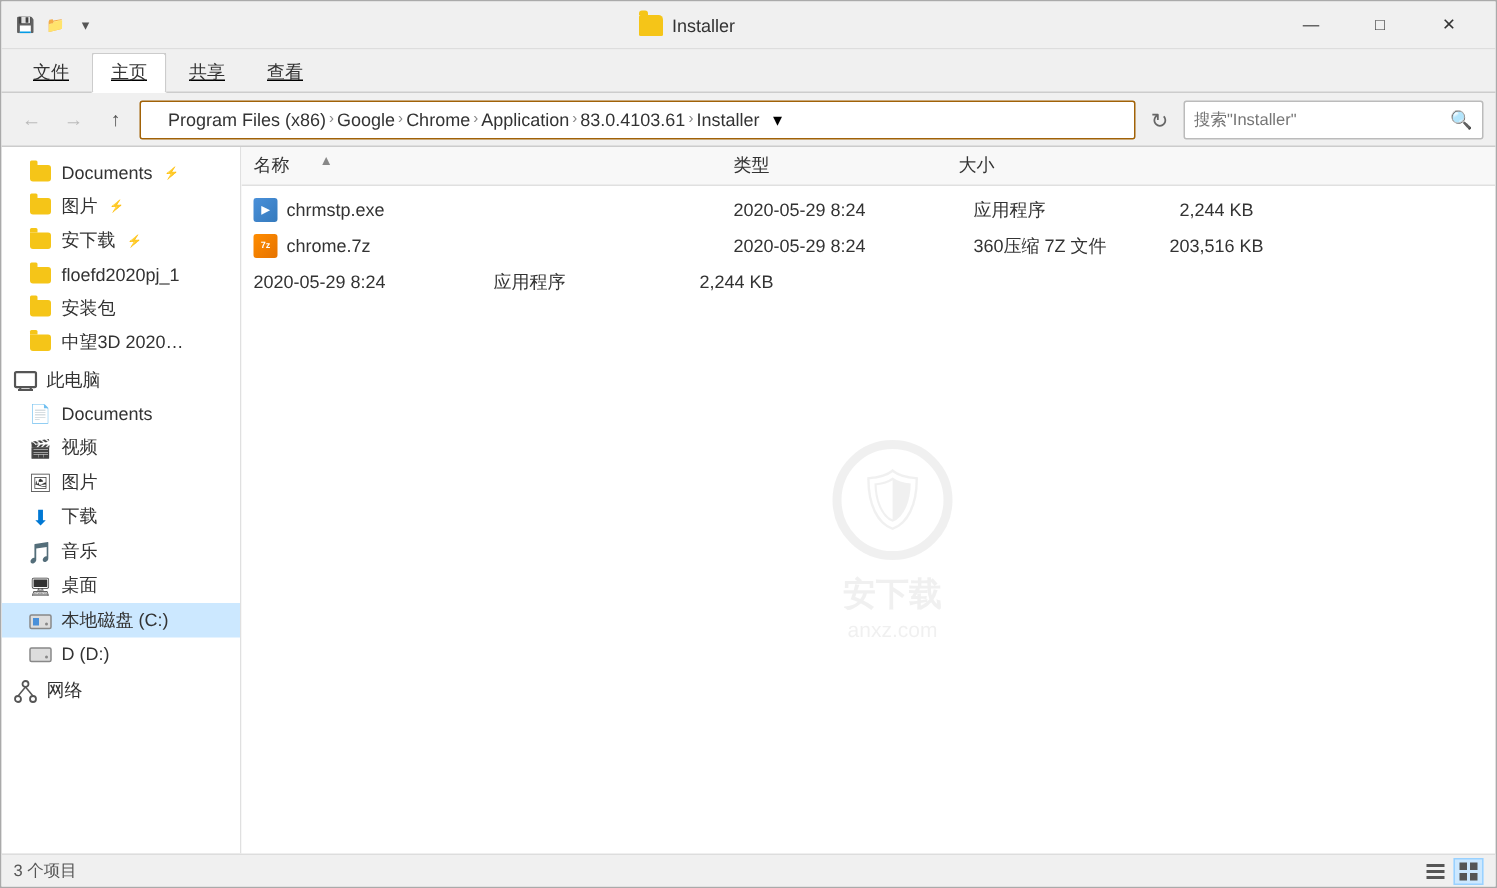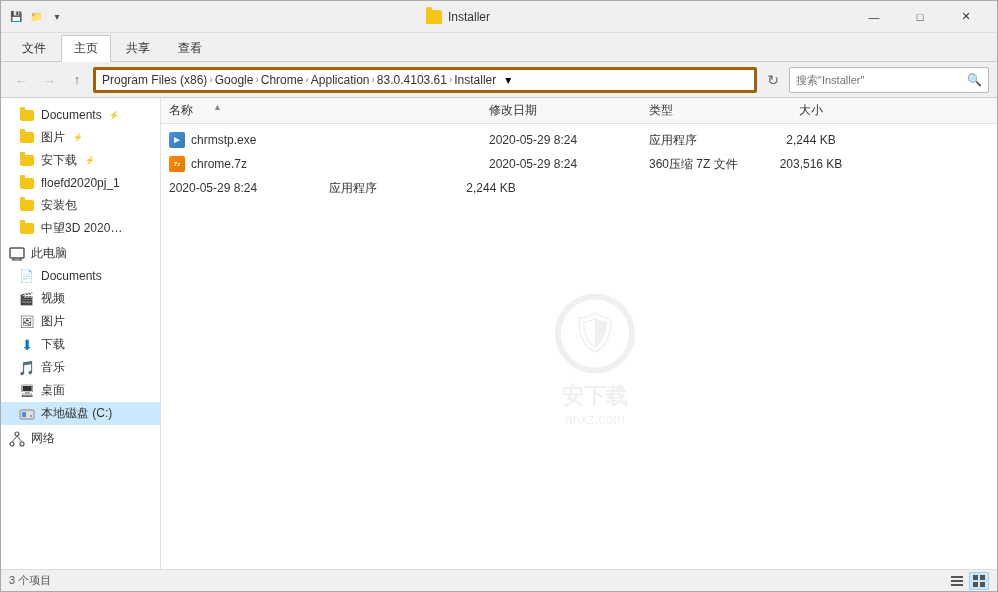--- a/index.html
+++ b/index.html
@@ -94,20 +94,21 @@
       background: #f0f0f0;
       border-bottom: 1px solid #ccc;
       flex-shrink: 0;
     }
     .ribbon-tabs {
       display: flex;
       padding: 0 8px;
       gap: 2px;
       height: 28px;
       align-items: flex-end;
+      text-decoration: underline;
     }
     .ribbon-tab {
       padding: 4px 12px;
       font-size: 12px;
       color: #333;
       cursor: pointer;
       border: 1px solid transparent;
       border-bottom: none;
       background: transparent;
       border-radius: 2px 2px 0 0;
@@ -139,24 +140,24 @@
       cursor: pointer;
       border-radius: 2px;
       color: #555;
       font-size: 13px;
     }
     .nav-btn.disabled { color: #bbb; cursor: default; }
     .breadcrumb-bar {
       flex: 1;
       height: 26px;
       background: #fff;
-      border: 3px solid #a16207;
-      display: flex;
-      align-items: center;
-      padding: 0 6px;
+      border: 1px solid #a16207;
+      display: flex;
+      align-items: center;
+      padding: 0 18px;
       gap: 2px;
       font-size: 12px;
       border-radius: 2px;
     }
     .breadcrumb-item {
       color: #333;
       white-space: nowrap;
     }
     .breadcrumb-sep {
       color: #888;
@@ -547,20 +548,29 @@
         <div class="sidebar-item pinned-item active">
           <div class="sidebar-icon">
             <svg width="16" height="16" viewBox="0 0 16 16">
               <rect x="1" y="4" width="14" height="9" rx="1" fill="#ddd" stroke="#888" stroke-width="1"></rect>
               <rect x="3" y="6" width="4" height="5" rx="0" fill="#4a90d9"></rect>
               <circle cx="12" cy="10" r="1" fill="#888"></circle>
             </svg>
           </div>
           <span>本地磁盘 (C:)</span>
         </div>
+        <div class="sidebar-item pinned-item">
+          <div class="sidebar-icon">
+            <svg width="16" height="16" viewBox="0 0 16 16">
+              <rect x="1" y="4" width="14" height="9" rx="1" fill="#ddd" stroke="#888" stroke-width="1"></rect>
+              <circle cx="12" cy="10" r="1" fill="#888"></circle>
+            </svg>
+          </div>
+          <span>D (D:)</span>
+        </div>
       </div>
 
       <div class="sidebar-section">
         <div class="sidebar-item">
           <div class="sidebar-icon">
             <svg width="16" height="16" viewBox="0 0 16 16">
               <circle cx="8" cy="3" r="2" fill="none" stroke="#555" stroke-width="1.2"></circle>
               <circle cx="3" cy="13" r="2" fill="none" stroke="#555" stroke-width="1.2"></circle>
               <circle cx="13" cy="13" r="2" fill="none" stroke="#555" stroke-width="1.2"></circle>
               <line x1="8" y1="5" x2="3" y2="11" stroke="#555" stroke-width="1"></line>
@@ -571,23 +581,20 @@
         </div>
       </div>
     </div>
 
     <div class="file-pane">
 
       <div class="file-list-header">
         <div class="col-name">
           <span>名称</span>
           <span class="sort-arrow">▲</span>
-        </div>
-        <div class="col-date">
-          <span>修改日期</span>
         </div>
         <div class="col-type">
           <span>类型</span>
         </div>
         <div class="col-size">
           <span>大小</span>
         </div>
       </div>
 
       <div class="file-list-body">

